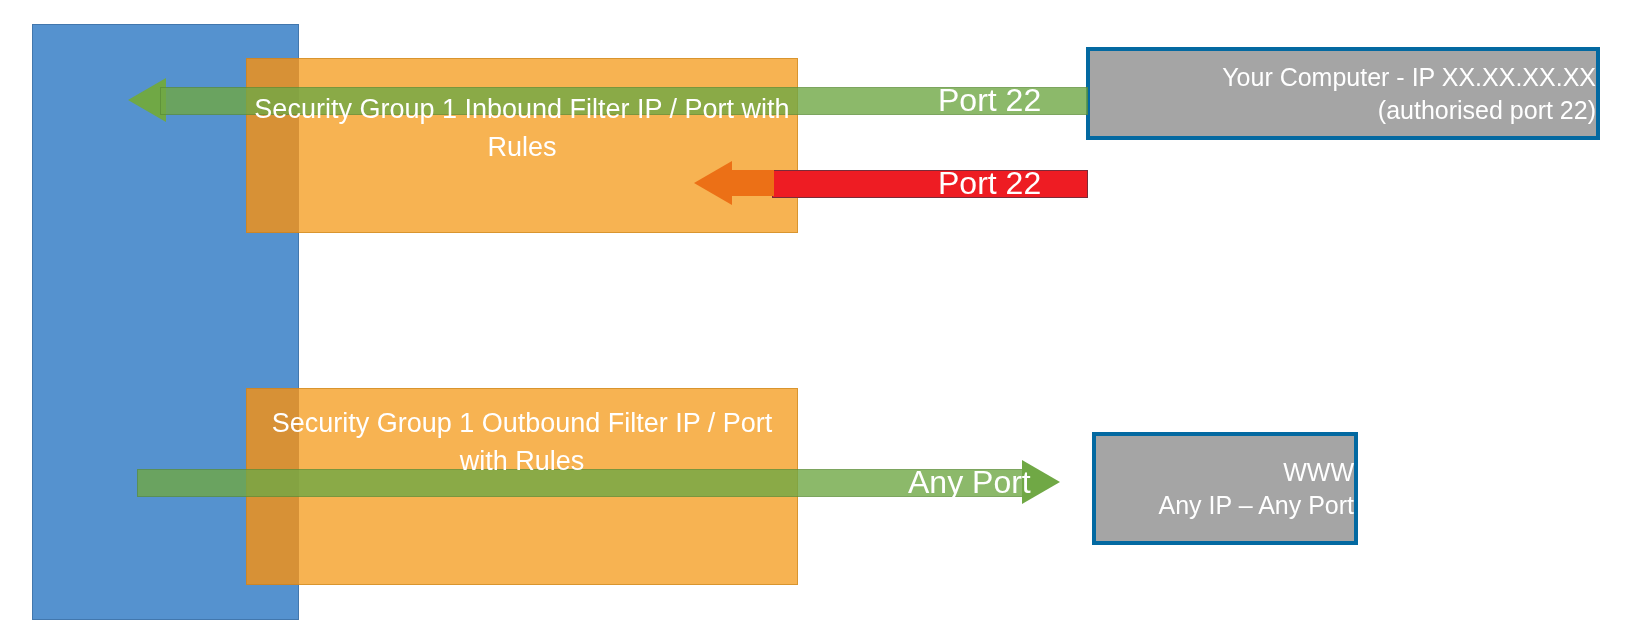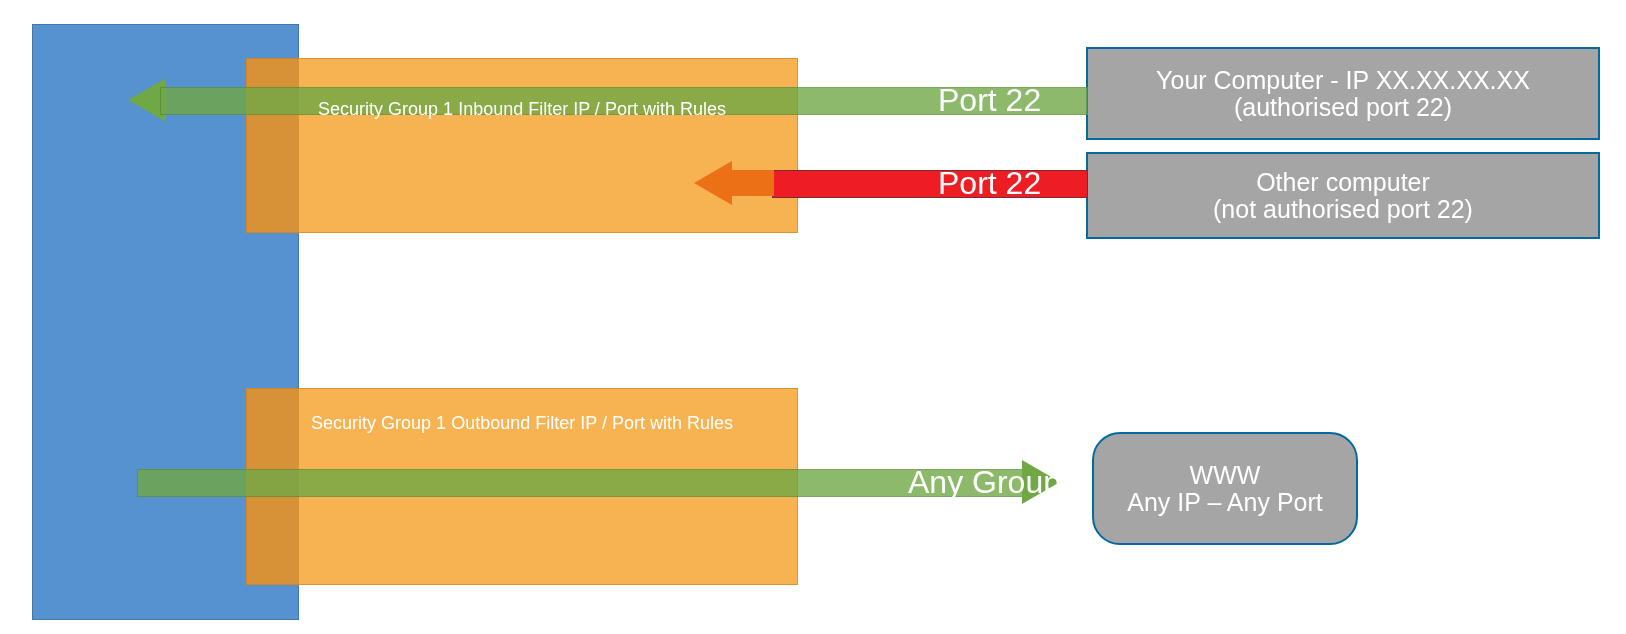--- a/index.html
+++ b/index.html
@@ -54,21 +54,21 @@
   }
   .sg-inbound  { top: 58px;  height: 175px; }
   .sg-outbound { top: 388px; height: 197px; }
 
   .sg-text {
     position: absolute;
     left: 246px;
     width: 552px;
     text-align: center;
     color: #ffffff;
-    font-size: 18px;
+    font-size: 27px;
     line-height: 38px;
     z-index: 8;
     pointer-events: none;
   }
   .sg-text-inbound  { top: 90px; }
   .sg-text-outbound { top: 404px; }
 
   
   .overlap {
     position: absolute;
@@ -157,25 +157,25 @@
     z-index: 10;
     white-space: nowrap;
   }
   .port-label-in-green  { left: 938px; top: 87px; }
   .port-label-in-red    { left: 938px; top: 170px; }
   .port-label-out       { left: 908px; top: 469px; }
 
   
   .gray-box {
     background: #a5a5a5;
-    border: 2px solid #0369a1;
+    border: 4px solid #0369a1;
     color: #ffffff;
     font-size: 25px;
-    line-height: 27px;
-    text-align: center;
+    line-height: 33px;
+    text-align: right;
     display: flex;
     flex-direction: column;
     justify-content: center;
     z-index: 5;
     white-space: pre-line;
   }
   .gray-your-computer {
     left: 1086px;
     top: 47px;
     width: 514px;
@@ -185,21 +185,20 @@
     left: 1086px;
     top: 152px;
     width: 514px;
     height: 87px;
   }
   .gray-www {
     left: 1092px;
     top: 432px;
     width: 266px;
     height: 113px;
-    border-radius: 28px;
   }
 </style>
 </head>
 <body>
 
 <div id="canvas">
 
   <div class="box ec2-box"></div>
 
   <div class="box sg-box sg-inbound"></div>
@@ -221,22 +220,20 @@
   <div class="sg-text sg-text-inbound">Security Group 1
 Inbound
 Filter IP / Port with Rules</div>
   <div class="sg-text sg-text-outbound">Security Group 1
 Outbound
 Filter IP / Port with Rules</div>
 
 
   <div class="port-label port-label-in-green">Port 22</div>
   <div class="port-label port-label-in-red">Port 22</div>
-  <div class="port-label port-label-out">Any Group</div>
+  <div class="port-label port-label-out">Any Port</div>
 
   <div class="box gray-box gray-your-computer">Your Computer - IP XX.XX.XX.XX
 (authorised port 22)</div>
-  <div class="box gray-box gray-other-computer">Other computer
-(not authorised port 22)</div>
   <div class="box gray-box gray-www">WWW
 Any IP – Any Port</div>
 
 </div>
 
 </body></html>

